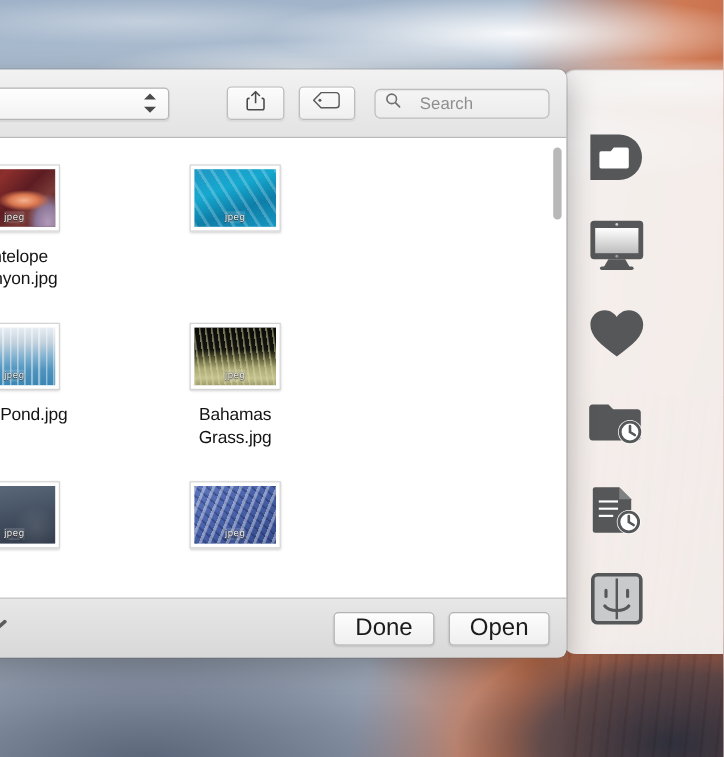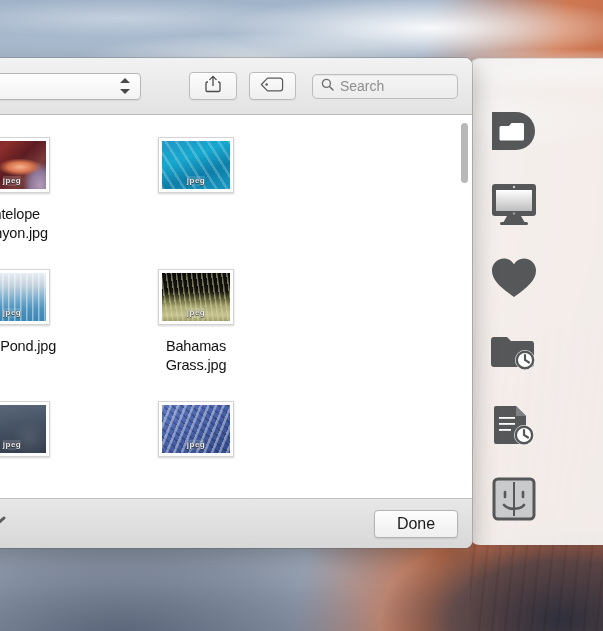--- a/index.html
+++ b/index.html
@@ -192,21 +192,21 @@
     border-radius: 5px;
     box-shadow: 0 1px 1px rgba(0,0,0,0.06) inset;
     display: flex;
     align-items: center;
     padding: 0 8px;
     box-sizing: border-box;
   }
   .search-placeholder {
     font-size: 14px;
     color: #8e8e8e;
-    margin-left: 6px;
+    margin-left: 16px;
   }
 
   
   #content {
     flex: 1;
     background: #ffffff;
     position: relative;
     overflow: hidden;
   }
   #grid {
@@ -237,21 +237,21 @@
     height: 100%;
     position: relative;
     overflow: hidden;
   }
   .jpeg-badge {
     position: absolute;
     left: 50%;
     bottom: 3px;
     transform: translateX(-50%);
     font-size: 8px;
-    font-weight: bold;
+    font-weight: normal;
     letter-spacing: 0.5px;
     color: #efefef;
     text-shadow: 0 0 1px rgba(0,0,0,0.85), 0 1px 1px rgba(0,0,0,0.6);
     background: rgba(255,255,255,0.14);
     padding: 0 0;
     line-height: 10px;
     border-radius: 1px;
   }
   .file-label {
     margin-top: 12px;
@@ -330,21 +330,21 @@
   }
   .dialog-button {
     min-width: 84px;
     height: 28px;
     margin-left: 12px;
     background: linear-gradient(#fdfdfd, #efefef);
     border: 1px solid #b4b4b4;
     border-radius: 4px;
     box-shadow: 0 1px 0 rgba(255,255,255,0.9) inset, 0 1px 1.5px rgba(0,0,0,0.10);
     font-family: "Liberation Sans", sans-serif;
-    font-size: 16px;
+    font-size: 20px;
     color: #1b1b1b;
     display: flex;
     align-items: center;
     justify-content: center;
     padding: 0 6px;
     box-sizing: border-box;
   }
   #options-disclosure {
     position: absolute;
     left: 64px;
@@ -547,16 +547,17 @@
       </div>
     </div>
 
     <div id="bottombar">
       <span id="options-disclosure">
         <svg width="22" height="14" viewBox="0 0 22 14">
           <path d="M2,3 L11,11 L20,3" fill="none" stroke="#5c5c5c" stroke-width="3" stroke-linecap="round" stroke-linejoin="round"></path>
         </svg>
       </span>
       <div class="dialog-button">Done</div>
+      <div class="dialog-button">Open</div>
     </div>
 
   </div>
 </div>
 
 </body></html>

